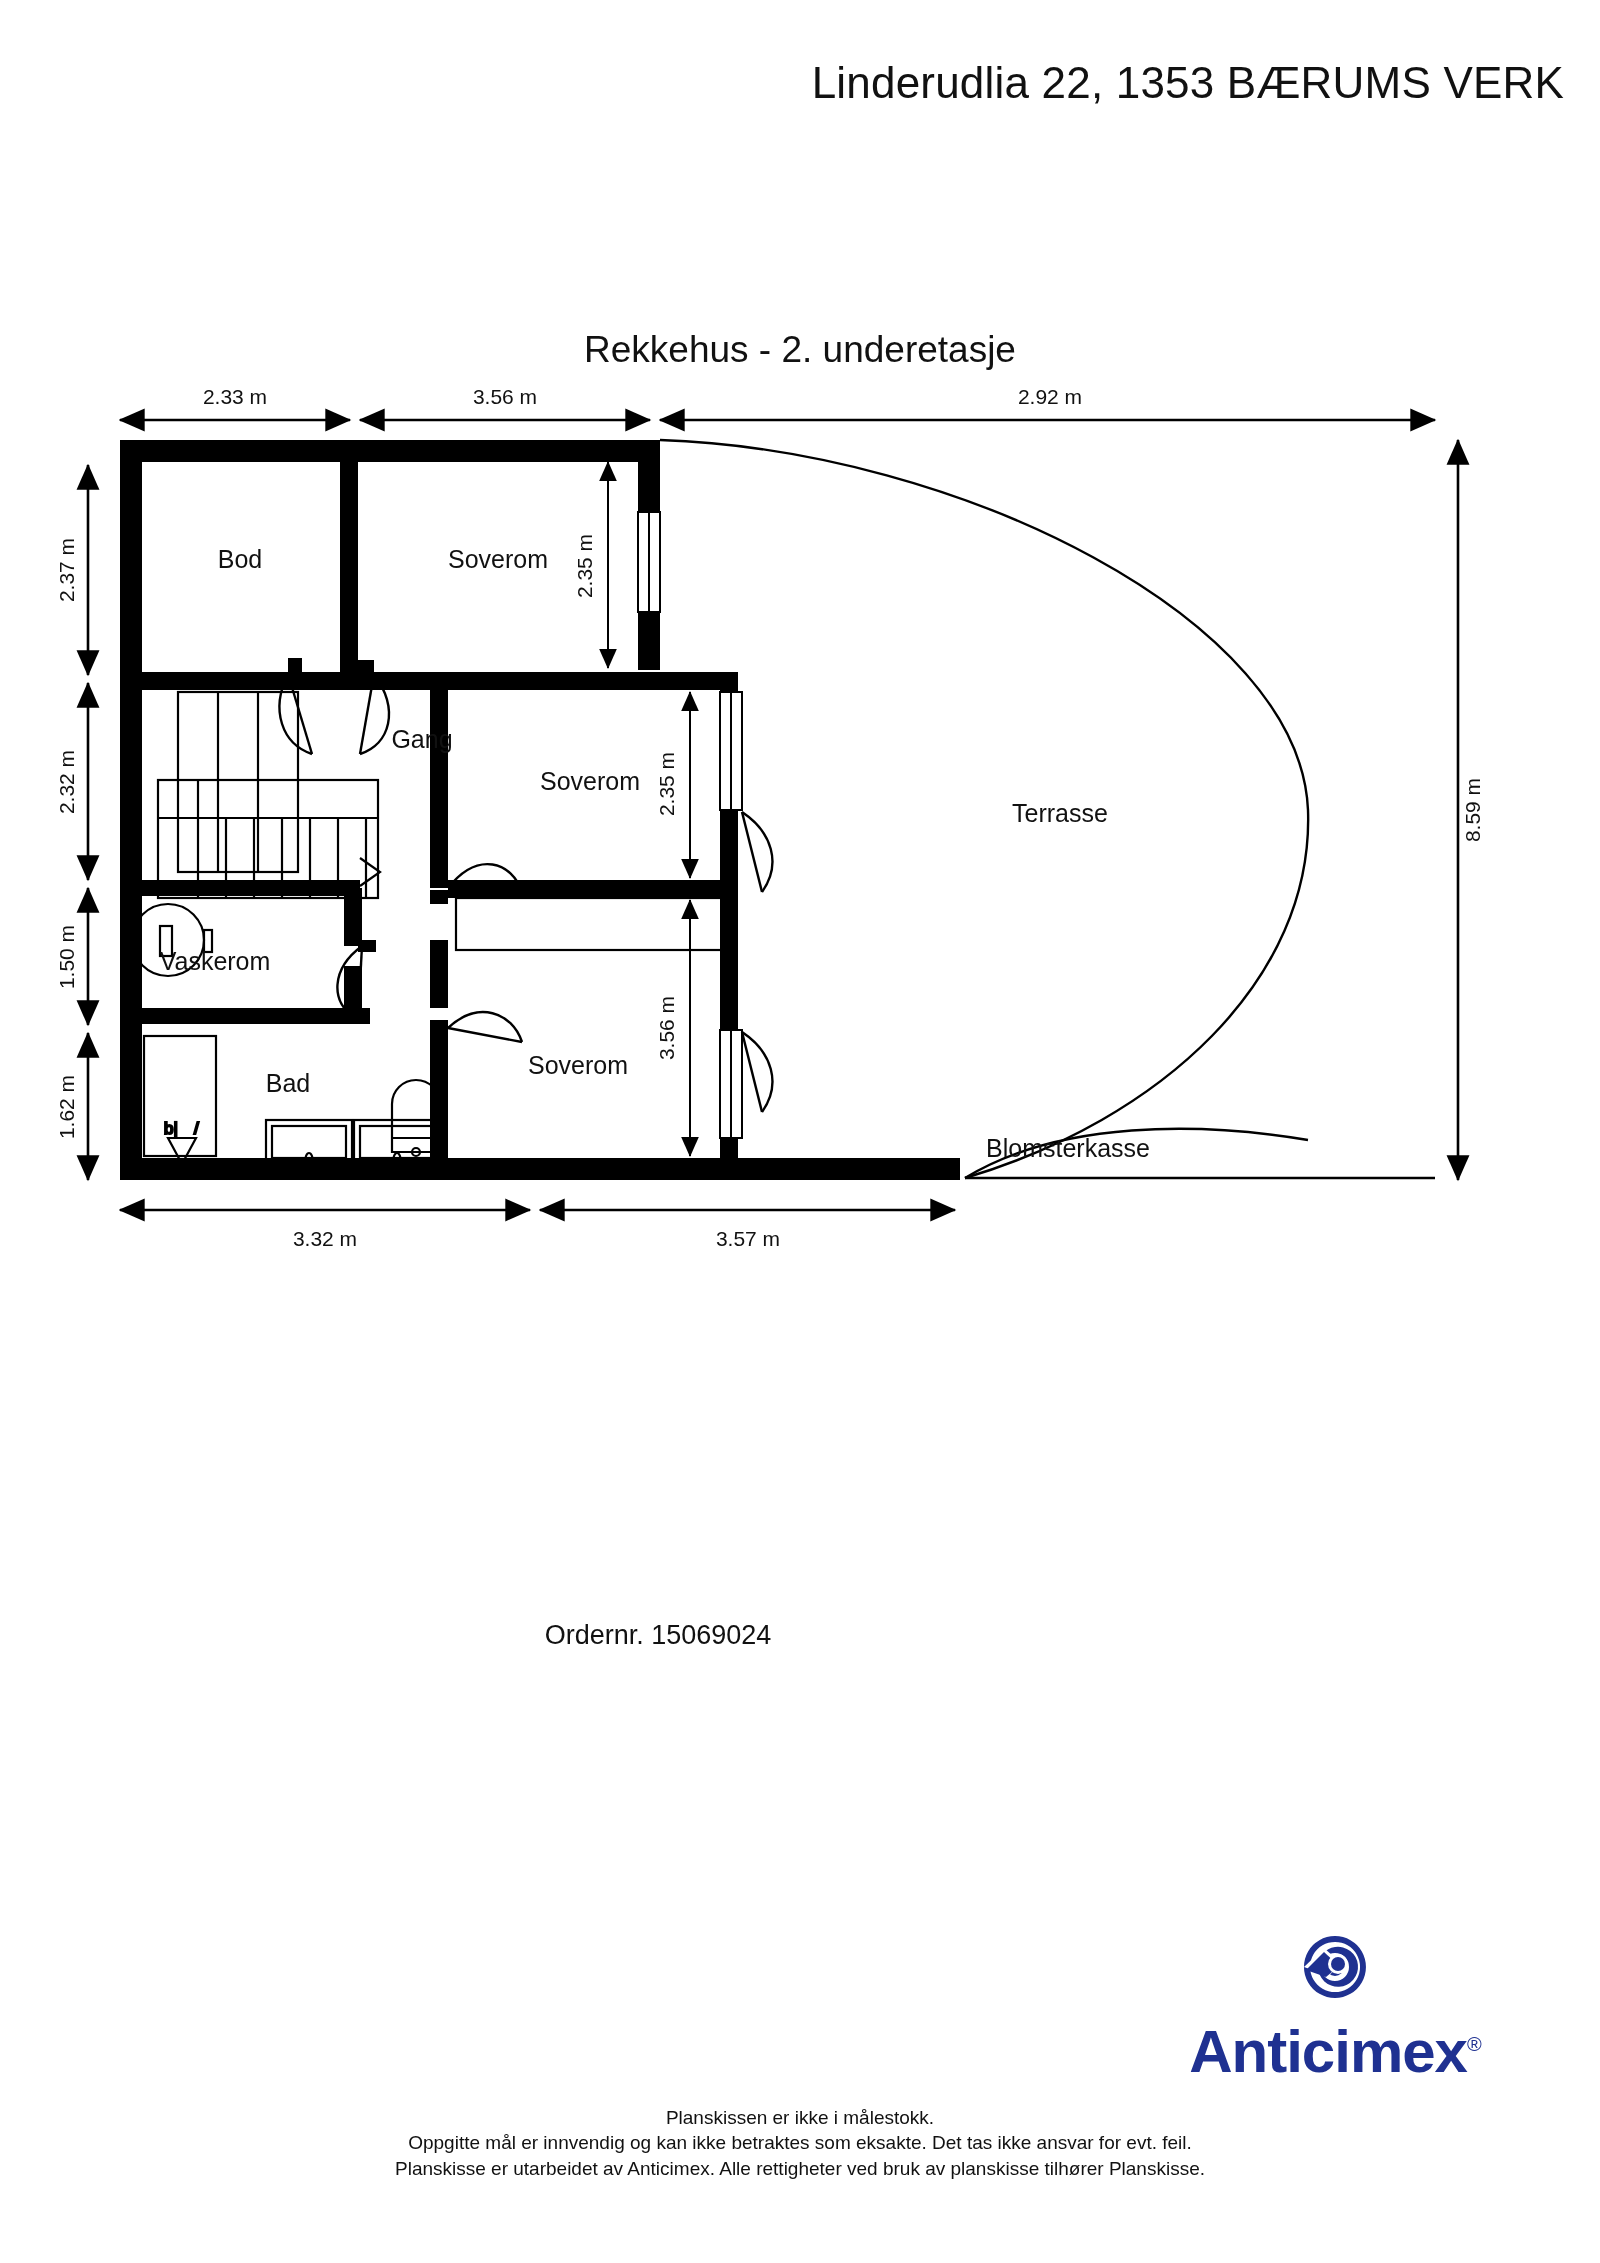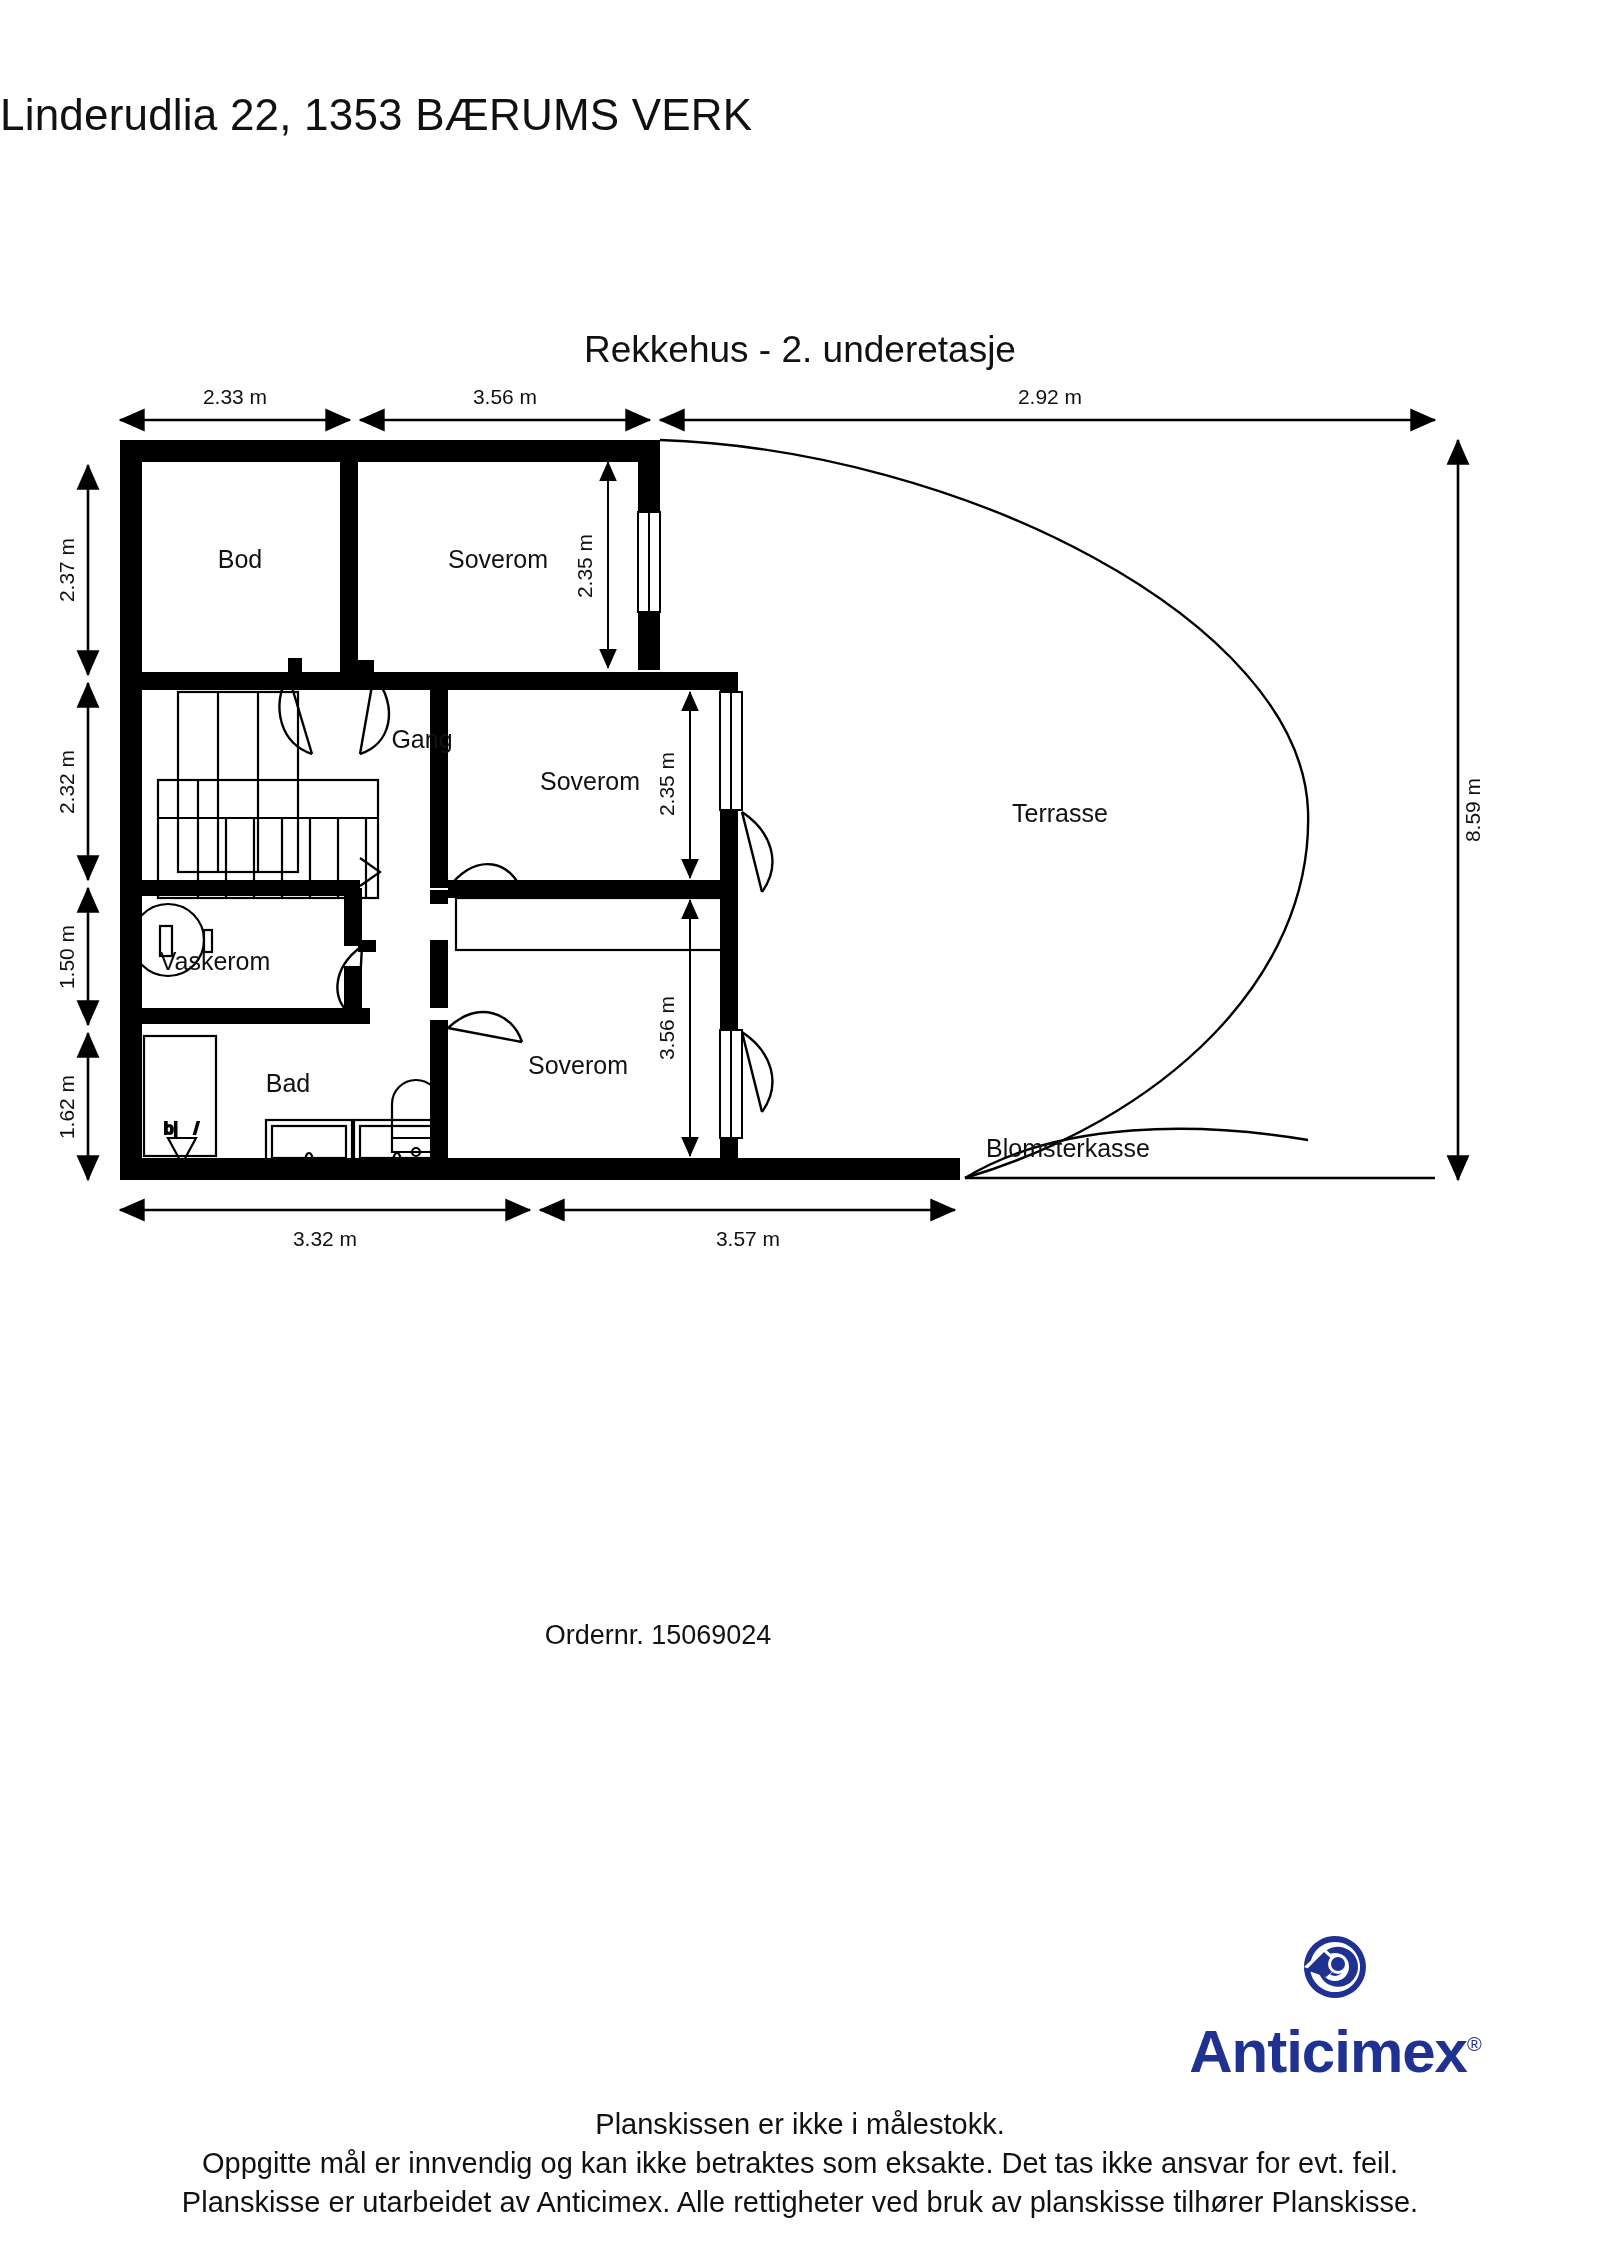--- a/index.html
+++ b/index.html
@@ -19,26 +19,25 @@
     position: relative;
     width: 1600px;
     height: 2263px;
     background: #ffffff;
   }
   .doc-title {
     position: absolute;
     top: 58px;
     left: 0;
     width: 1564px;
-    text-align: left;
+    text-align: right;
     font-size: 44px;
     font-weight: 400;
     letter-spacing: 0.2px;
     color: #111111;
-    margin-top: 32px;
   }
   .plan-subtitle {
     position: absolute;
     top: 329px;
     left: 0;
     width: 1600px;
     text-align: center;
     font-size: 37px;
     font-weight: 400;
     color: #111111;
@@ -76,21 +75,21 @@
     font-size: 20px;
     vertical-align: super;
     font-weight: 400;
   }
   .footer {
     position: absolute;
     top: 2105px;
     left: 0;
     width: 1600px;
     text-align: center;
-    font-size: 29px;
+    font-size: 19px;
     line-height: 1.34;
     color: #111111;
     font-weight: 400;
   }
   .footer div { white-space: nowrap; }
   svg.plan {
     position: absolute;
     top: 380px;
     left: 60px;
   }

